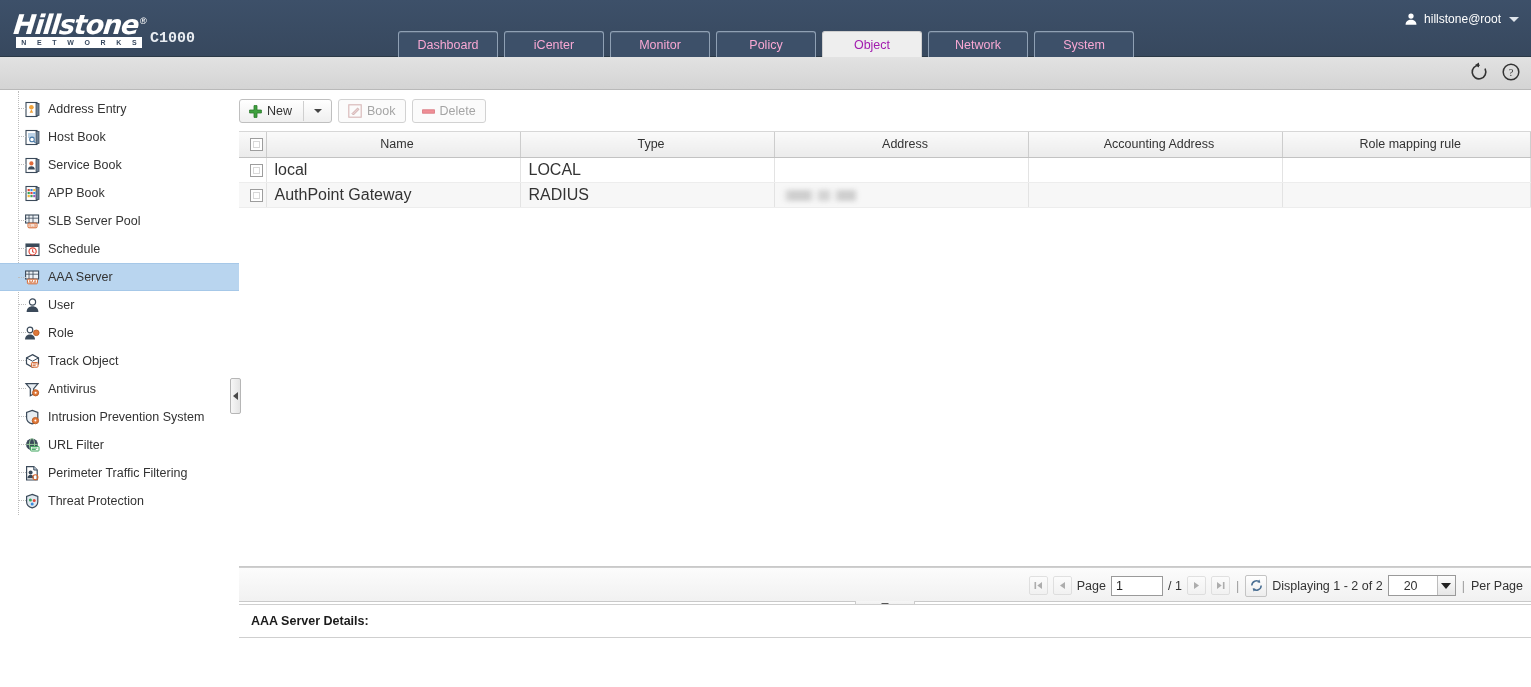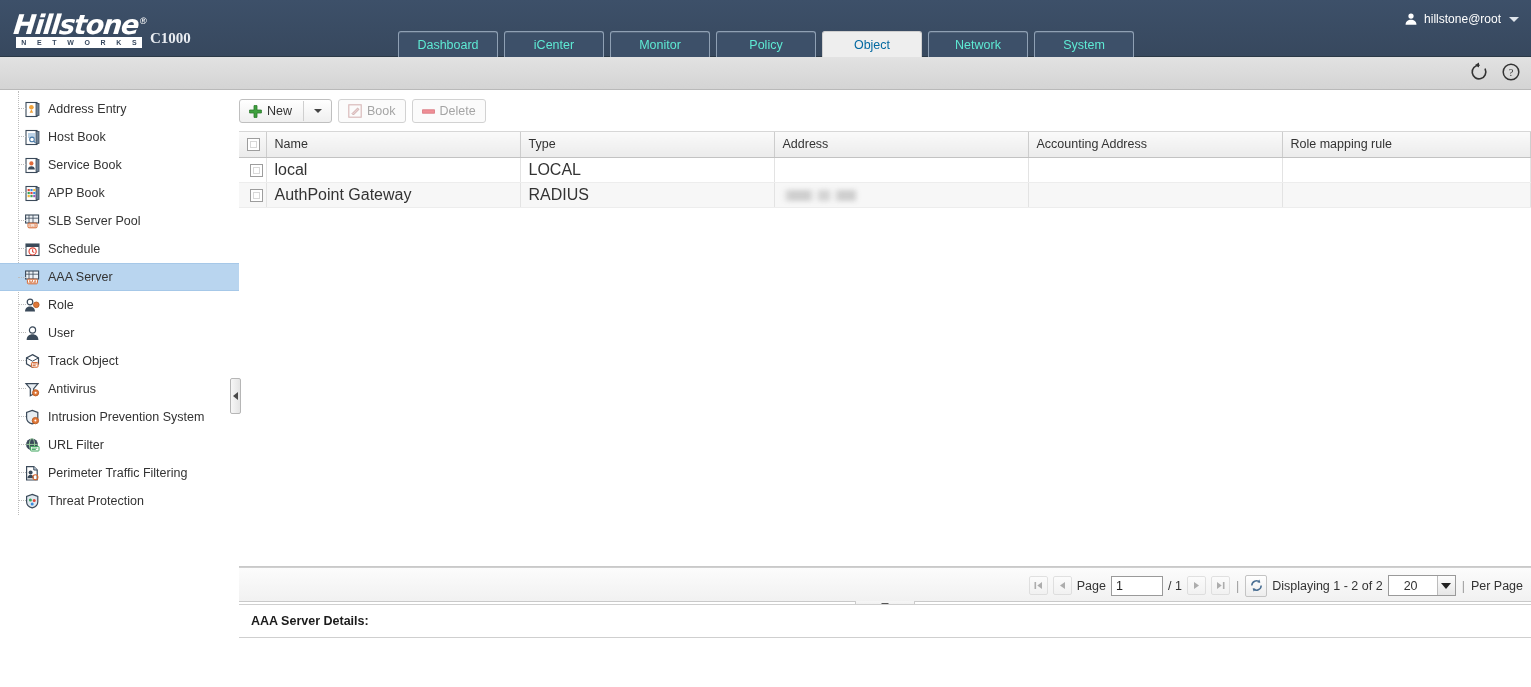--- a/index.html
+++ b/index.html
@@ -33,37 +33,37 @@
   .brand .netbar {
     position:absolute; left:2px; top:31px; width:126px; height:11px;
     background:#ffffff; display:flex; align-items:center; justify-content:space-around;
   }
   .brand .netbar span {
     font-size:7px; font-weight:bold; color:#37485e; letter-spacing:0px;
     font-family:"Liberation Sans",sans-serif; line-height:11px;
   }
   .model {
     position:absolute; left:150px; top:30px; color:#e8ecf1;
-    font-size:15px; font-weight:bold; font-family:Liberation Serif, serif;
+    font-size:15px; font-weight:bold; font-family:Liberation Mono, monospace;
   }
 
   
   .tabs { position:absolute; left:398px; top:31px; height:26px; display:flex; gap:6px; }
   .tab {
     height:26px; min-width:100px; padding:0 14px;
-    background:#3d5069; color:#5eead4;
+    background:#3d5069; color:#f9a8d4;
     border:1px solid #8fa0b4; border-bottom:none;
     border-radius:3px 3px 0 0;
     display:flex; align-items:center; justify-content:center;
     font-size:12.5px; font-family:"Liberation Sans",sans-serif;
     box-shadow: inset 0 1px 0 rgba(255,255,255,0.12);
     cursor:pointer;
   }
   .tab.active {
-    background:#eeeeee; color:#0369a1; border-color:#cfcfcf;
+    background:#eeeeee; color:#a21caf; border-color:#cfcfcf;
     box-shadow:none; position:relative; z-index:3;
   }
 
   .userbox {
     position:absolute; right:12px; top:9px; height:20px;
     display:flex; align-items:center; gap:6px; color:#ffffff; font-size:12px;
     cursor:pointer;
   }
   .user-ic { width:14px; height:14px; display:block; }
   .caret-dn {
@@ -147,21 +147,21 @@
 
   
   .grid {
     position:absolute; left:0; top:41px; right:0; height:435px;
     border-bottom:1px solid #c9c9c9; background:#fff; overflow:hidden;
   }
   table.gt { width:100%; border-collapse:collapse; table-layout:fixed; }
   table.gt th {
     height:25px; background:linear-gradient(180deg,#fafafa 0%,#ebebeb 100%);
     border-right:1px solid #cdcdcd; border-bottom:1px solid #c2c2c2;
-    font-weight:normal; font-size:12.5px; color:#333; text-align:left;
+    font-weight:normal; font-size:12.5px; color:#333; text-align:center;
     padding:0 0 0 8px; white-space:nowrap;
   }
   table.gt td {
     height:25px; border-right:1px solid #e3e3e3; border-bottom:1px solid #ededed;
     font-size:16px; color:#333; padding:0 0 0 8px; white-space:nowrap;
   }
   tr.r-alt td { background:#f7f7f7; }
   th.cb, td.cb { width:27px; padding:0; text-align:center; }
   .chk {
     width:13px;height:13px; display:inline-block; vertical-align:middle;
@@ -379,33 +379,33 @@
           <rect x="1.6" y="2" width="13" height="8" fill="#eef2f6" stroke="#3b4a5a" stroke-width="1.1"></rect>
           <path d="M5 2v8M9 2v8M1.6 5.2h13" stroke="#3b4a5a" stroke-width=".8"></path>
           <rect x="3.4" y="10.2" width="10" height="4.6" rx="1" fill="#fff" stroke="#d4632a" stroke-width="1"></rect>
           <text x="8.4" y="13.9" font-size="4" fill="#d4632a" text-anchor="middle" font-family="Liberation Sans,sans-serif">AAA</text>
         </svg>
         <span class="lbl">AAA Server</span>
       </div>
 
       <div class="node">
         <svg class="ic" viewBox="0 0 17 17">
+          <circle cx="8.5" cy="5" r="3.1" fill="#fff" stroke="#3b4a5a" stroke-width="1.2"></circle>
+          <path d="M2.6 15c0-3.6 2.7-5.7 5.9-5.7s5.9 2.1 5.9 5.7z" fill="#3b4a5a"></path>
+        </svg>
+        <span class="lbl">User</span>
+      </div>
+
+      <div class="node">
+        <svg class="ic" viewBox="0 0 17 17">
           <circle cx="6" cy="5" r="2.8" fill="#fff" stroke="#3b4a5a" stroke-width="1.2"></circle>
           <path d="M1 14.6c0-3.3 2.3-5.2 5-5.2s5 1.9 5 5.2z" fill="#3b4a5a"></path>
           <circle cx="12.3" cy="7.8" r="2.8" fill="#e0783a" stroke="#b95b20" stroke-width=".9"></circle>
         </svg>
         <span class="lbl">Role</span>
-      </div>
-
-      <div class="node">
-        <svg class="ic" viewBox="0 0 17 17">
-          <circle cx="8.5" cy="5" r="3.1" fill="#fff" stroke="#3b4a5a" stroke-width="1.2"></circle>
-          <path d="M2.6 15c0-3.6 2.7-5.7 5.9-5.7s5.9 2.1 5.9 5.7z" fill="#3b4a5a"></path>
-        </svg>
-        <span class="lbl">User</span>
       </div>
 
       <div class="node">
         <svg class="ic" viewBox="0 0 17 17">
           <path d="M8.5 1.6l6 3.3v6l-6 3.3-6-3.3v-6z" fill="#fff" stroke="#3b4a5a" stroke-width="1.2"></path>
           <path d="M2.5 4.9l6 3.3 6-3.3" fill="none" stroke="#3b4a5a" stroke-width="1"></path>
           <rect x="7.4" y="9.6" width="6.6" height="4.6" rx=".8" fill="#fff" stroke="#d4632a" stroke-width="1"></rect>
           <path d="M8.6 11h4M8.6 12.6h3" stroke="#d4632a" stroke-width=".9"></path>
         </svg>
         <span class="lbl">Track Object</span>

